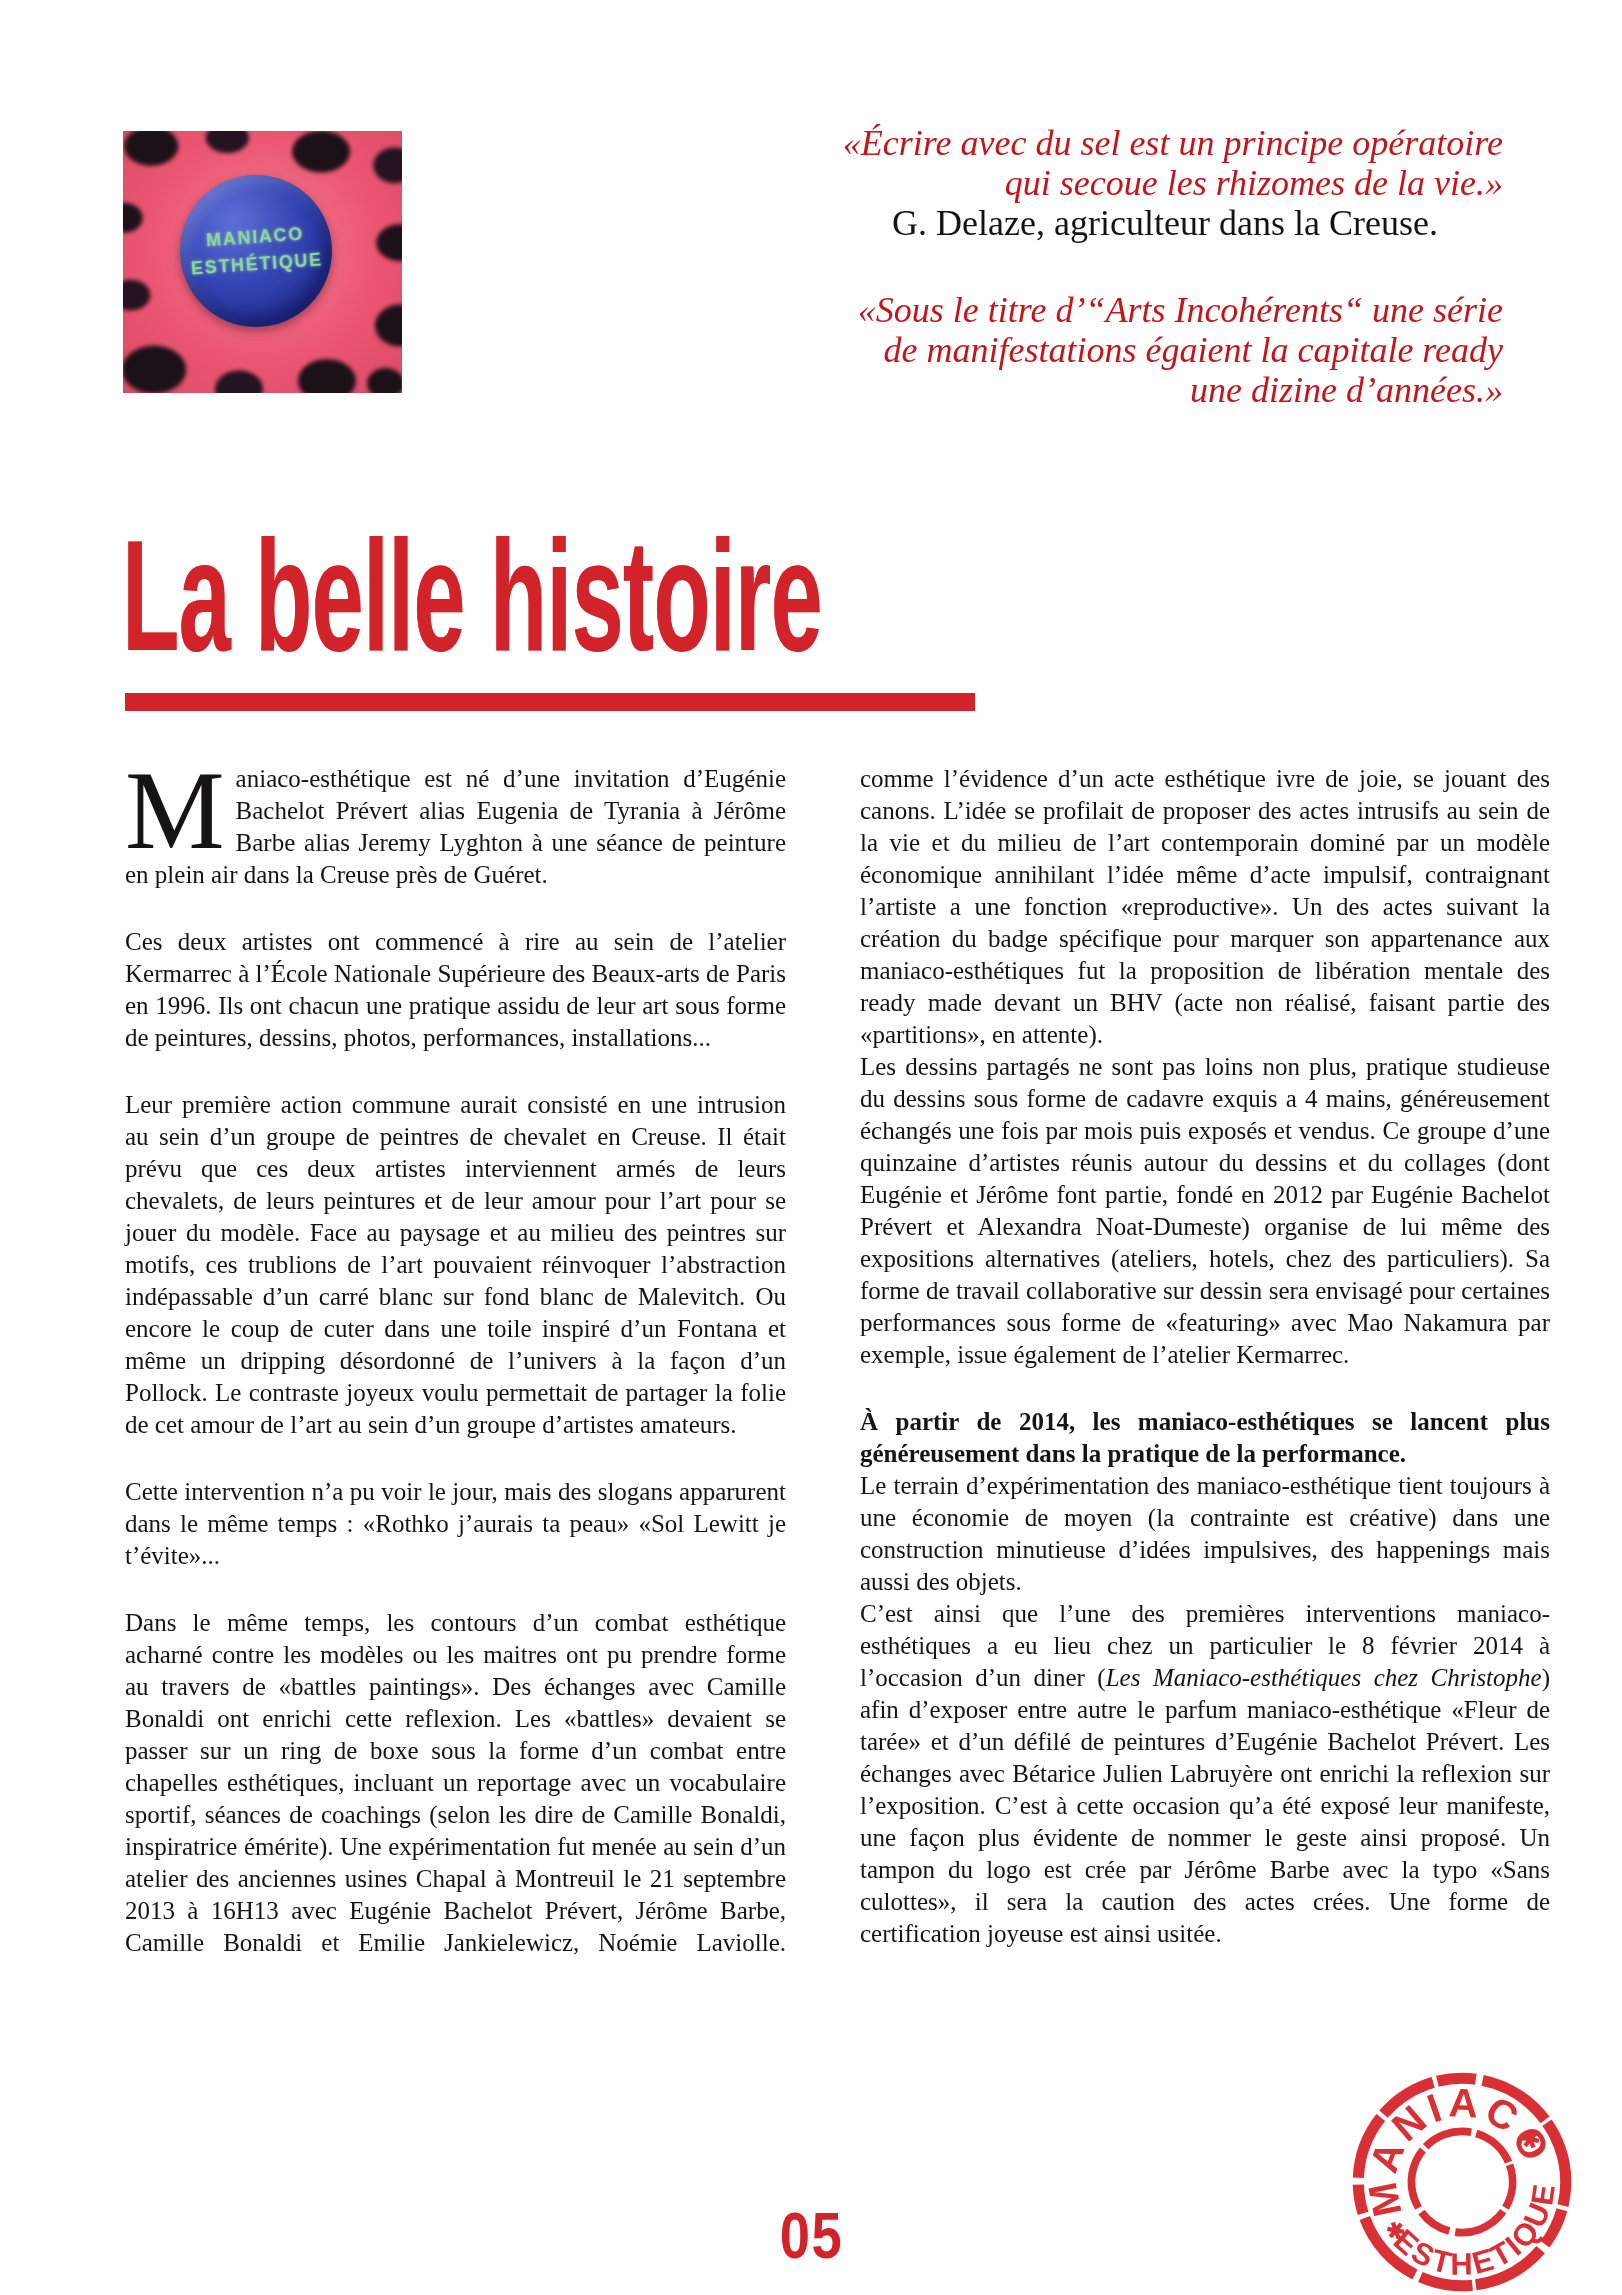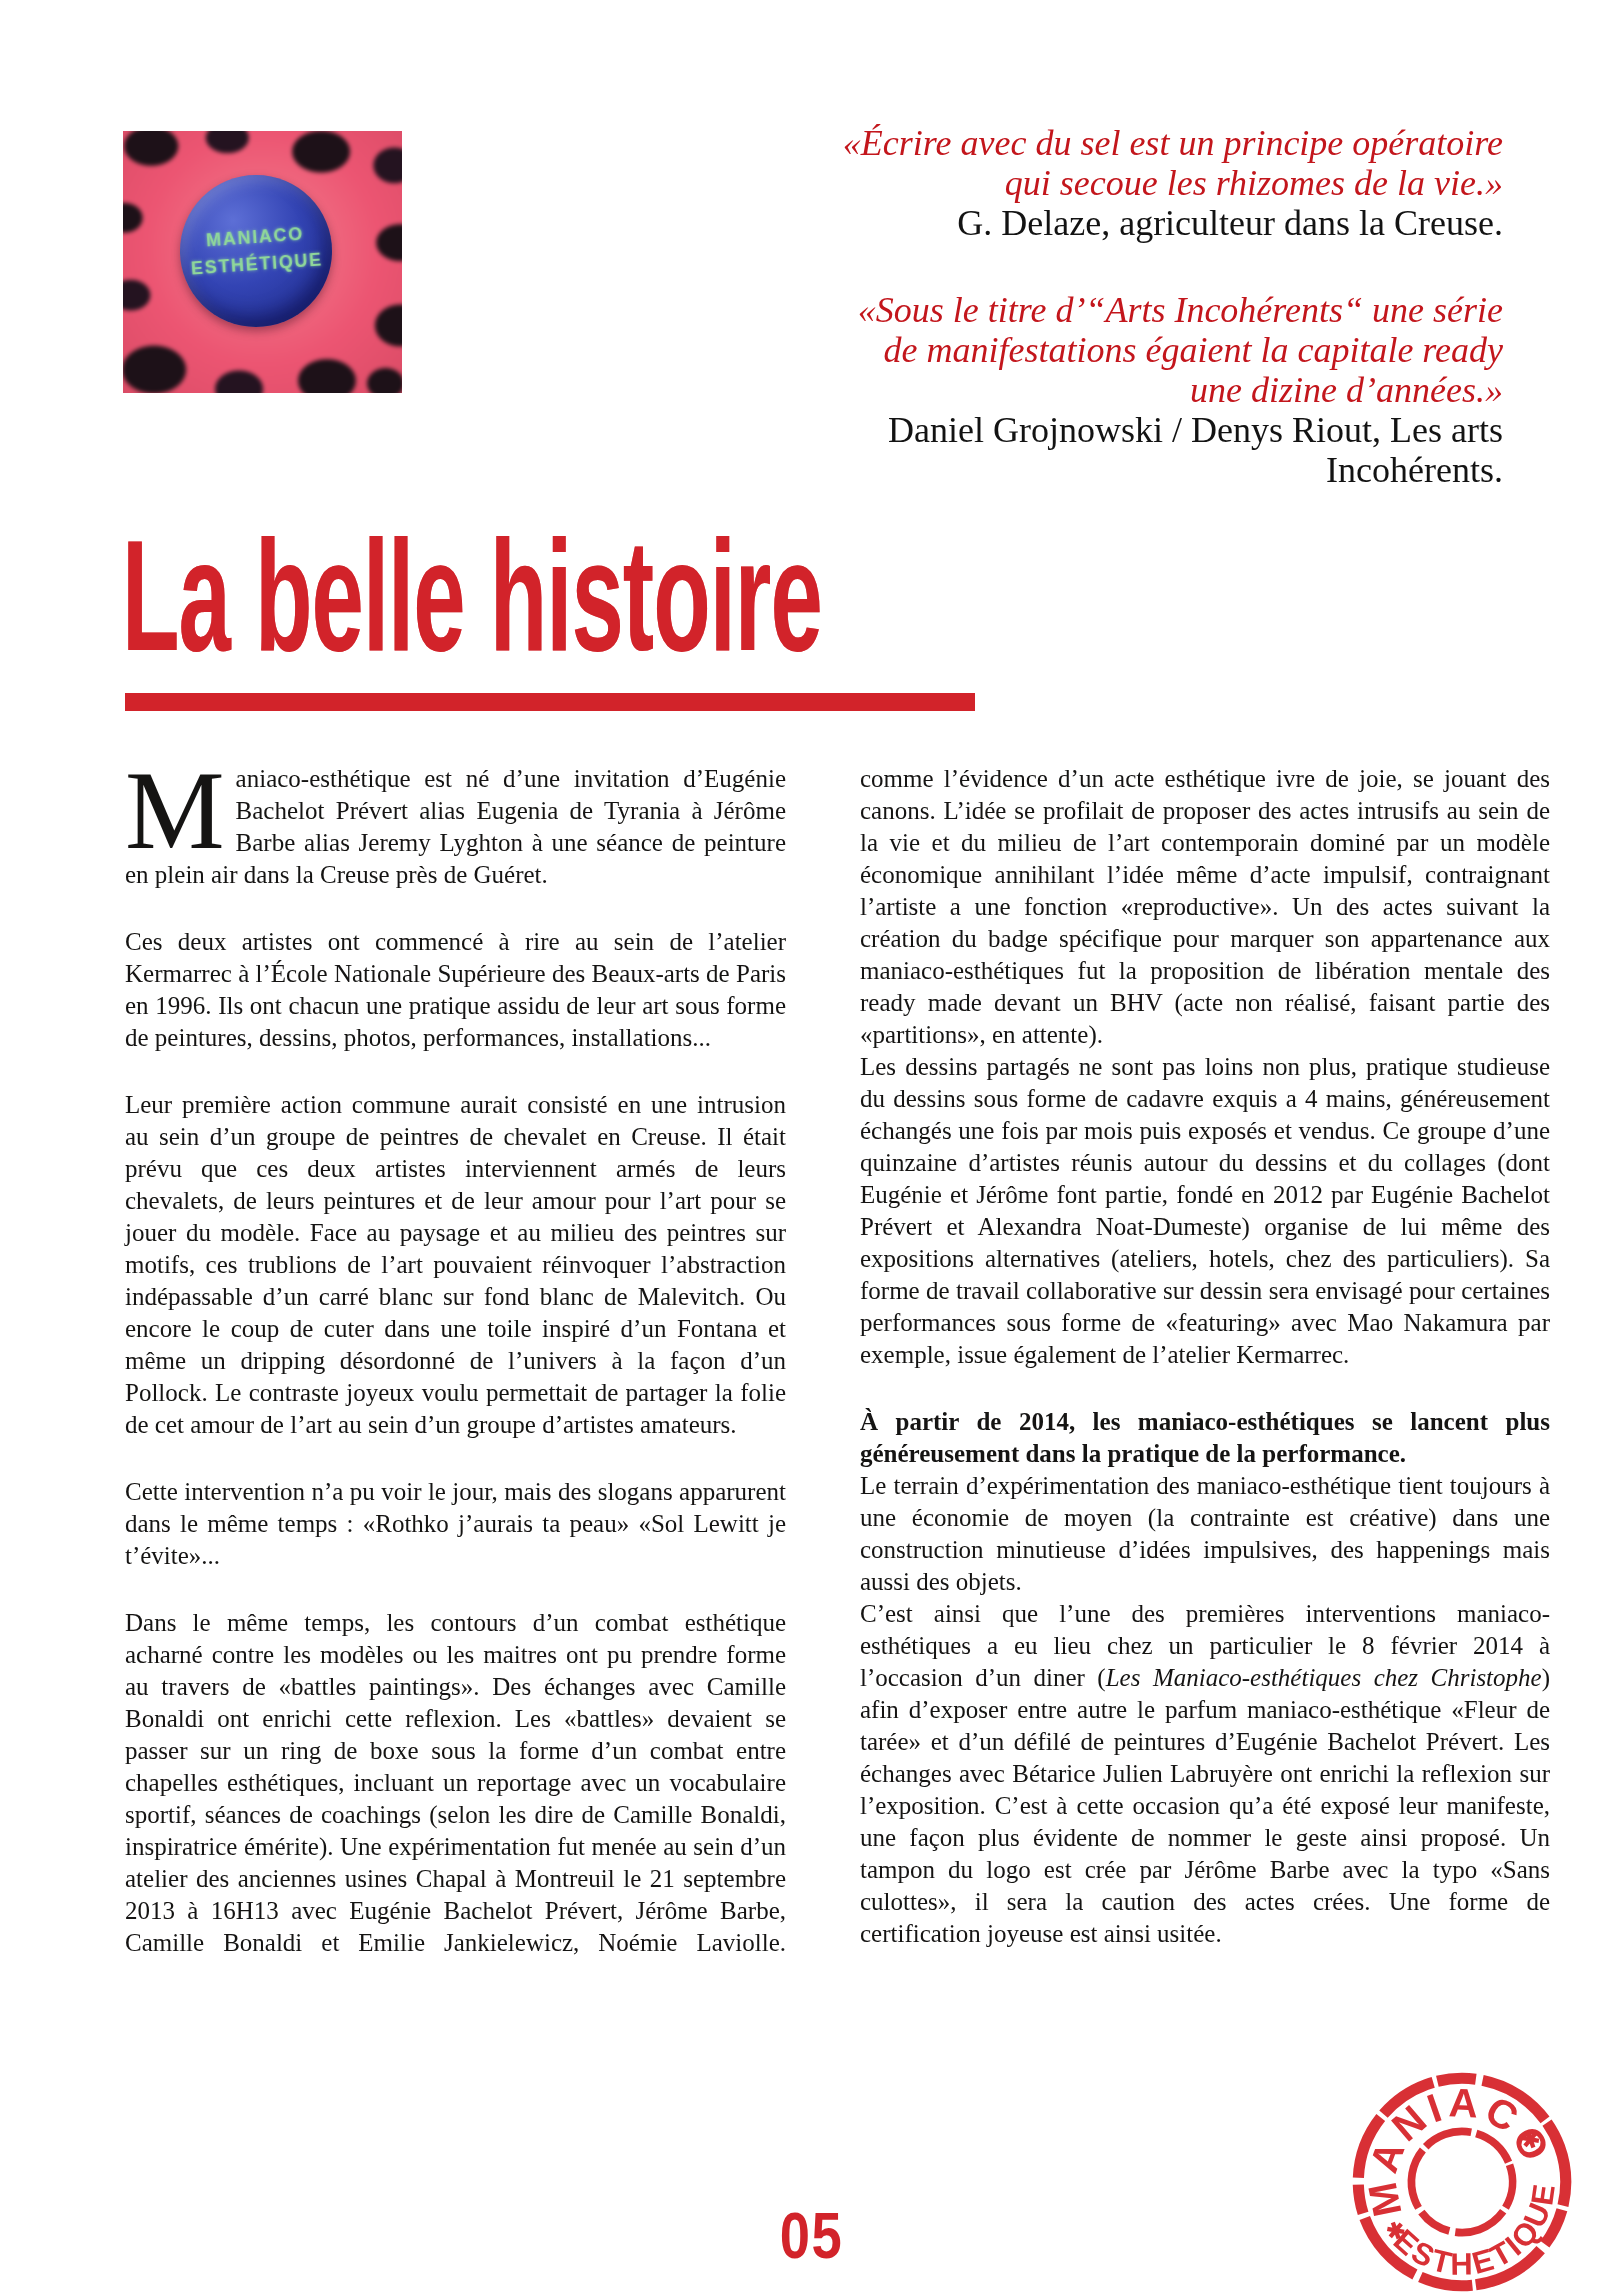--- a/index.html
+++ b/index.html
@@ -43,21 +43,21 @@
   .badge-text span{
     font-family:"Liberation Sans", sans-serif;font-weight:bold;font-size:18px;letter-spacing:1.7px;
     color:var(--badge-green,#8fd79a);filter:blur(0.5px);
     text-shadow:0 0 3.4px rgba(150,225,160,.8);
   }
 
   
   .quotes{position:absolute;top:123px;right:120px;width:676px;text-align:right;}
   .quotes p{margin:0;font-size:36px;line-height:40px;}
   .q{font-style:italic;color:var(--quote-red,#c3161c);}
-  .attr{color:#131313;}
+  .attr{color:#131313;text-align:center;}
   .q2{margin-top:47px !important;}
 
   
   .title{
     position:absolute;left:122px;top:517px;margin:0;white-space:nowrap;
     font-family:"Liberation Sans", sans-serif;font-weight:bold;
     font-size:157px;line-height:1;letter-spacing:-1.7px;
     color:var(--accent-red,#d2232a);
     transform:scaleX(.60);transform-origin:left top;
     text-shadow:0 0 0.8px rgba(210,35,42,.6);
@@ -105,21 +105,20 @@
         <span>MANIACO</span>
         <span>ESTHÉTIQUE</span>
       </div>
     </div>
   </div>
 
   <div class="quotes">
     <p class="q">«Écrire avec du sel est un principe opératoire qui secoue les rhizomes de la vie.»</p>
     <p class="attr">G. Delaze, agriculteur dans la Creuse.</p>
     <p class="q q2">«Sous le titre d’“Arts Incohérents“ une série de manifestations égaient la capitale ready une dizine d’années.»</p>
-    <p class="attr">Daniel Grojnowski / Denys Riout, Les arts Incohérents.</p>
   </div>
 
   <h1 class="title">La belle histoire</h1>
   <div class="rule"></div>
 
   <div class="col col-left">
       <p class="para"><span class="dropcap">M</span><span>aniaco-esthétique est né d’une invitation d’Eugénie Bachelot Prévert alias Eugenia de Tyrania à Jérôme Barbe alias Jeremy Lyghton à une séance de peinture en plein air dans la Creuse près de Guéret.</span></p>
       <p class="para gap"><span>Ces deux artistes ont commencé à rire au sein de l’atelier Kermarrec à l’École Nationale Supérieure des Beaux-arts de Paris en 1996. Ils ont chacun une pratique assidu de leur art sous forme de peintures, dessins, photos, performances, installations...</span></p>
       <p class="para gap"><span>Leur première action commune aurait consisté en une intrusion au sein d’un groupe de peintres de chevalet en Creuse. Il était prévu que ces deux artistes interviennent armés de leurs chevalets, de leurs peintures et de leur amour pour l’art pour se jouer du modèle. Face au paysage et au milieu des peintres sur motifs, ces trublions de l’art pouvaient réinvoquer l’abstraction indépassable d’un carré blanc sur fond blanc de Malevitch. Ou encore le coup de cuter dans une toile inspiré d’un Fontana et même un dripping désordonné de l’univers à la façon d’un Pollock. Le contraste joyeux voulu permettait de partager la folie de cet amour de l’art au sein d’un groupe d’artistes amateurs.</span></p>
       <p class="para gap"><span>Cette intervention n’a pu voir le jour, mais des slogans apparurent dans le même temps : «Rothko j’aurais ta peau» «Sol Lewitt je t’évite»...</span></p>

